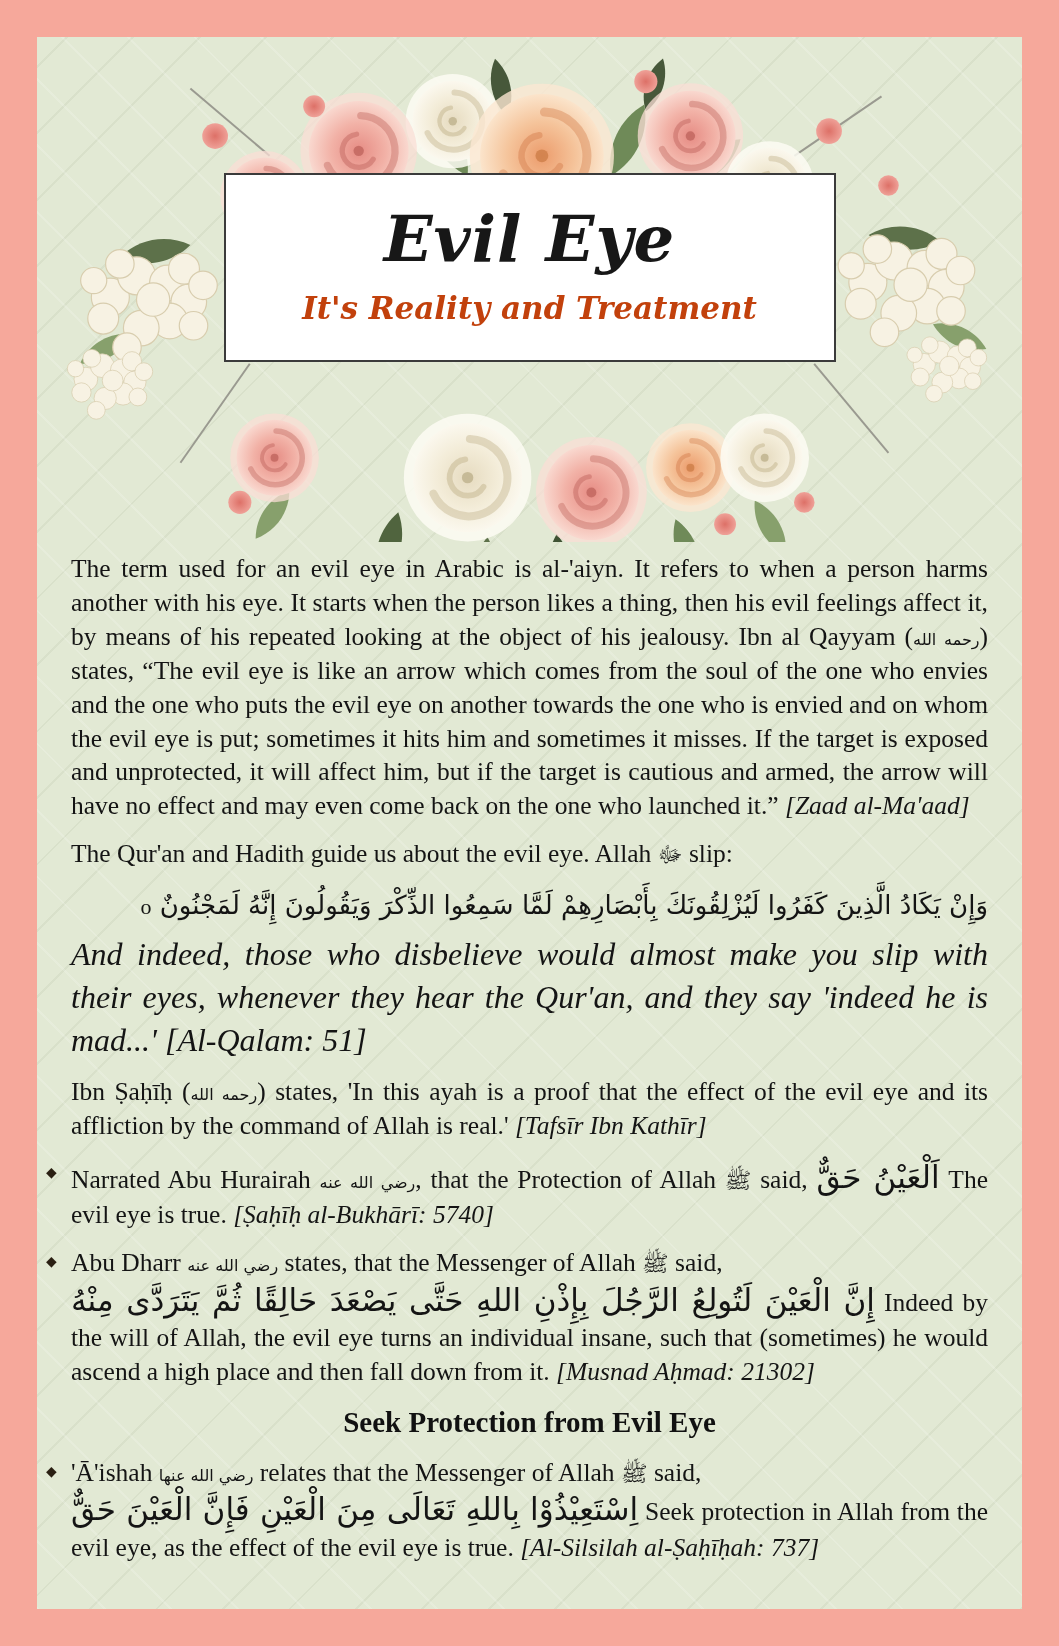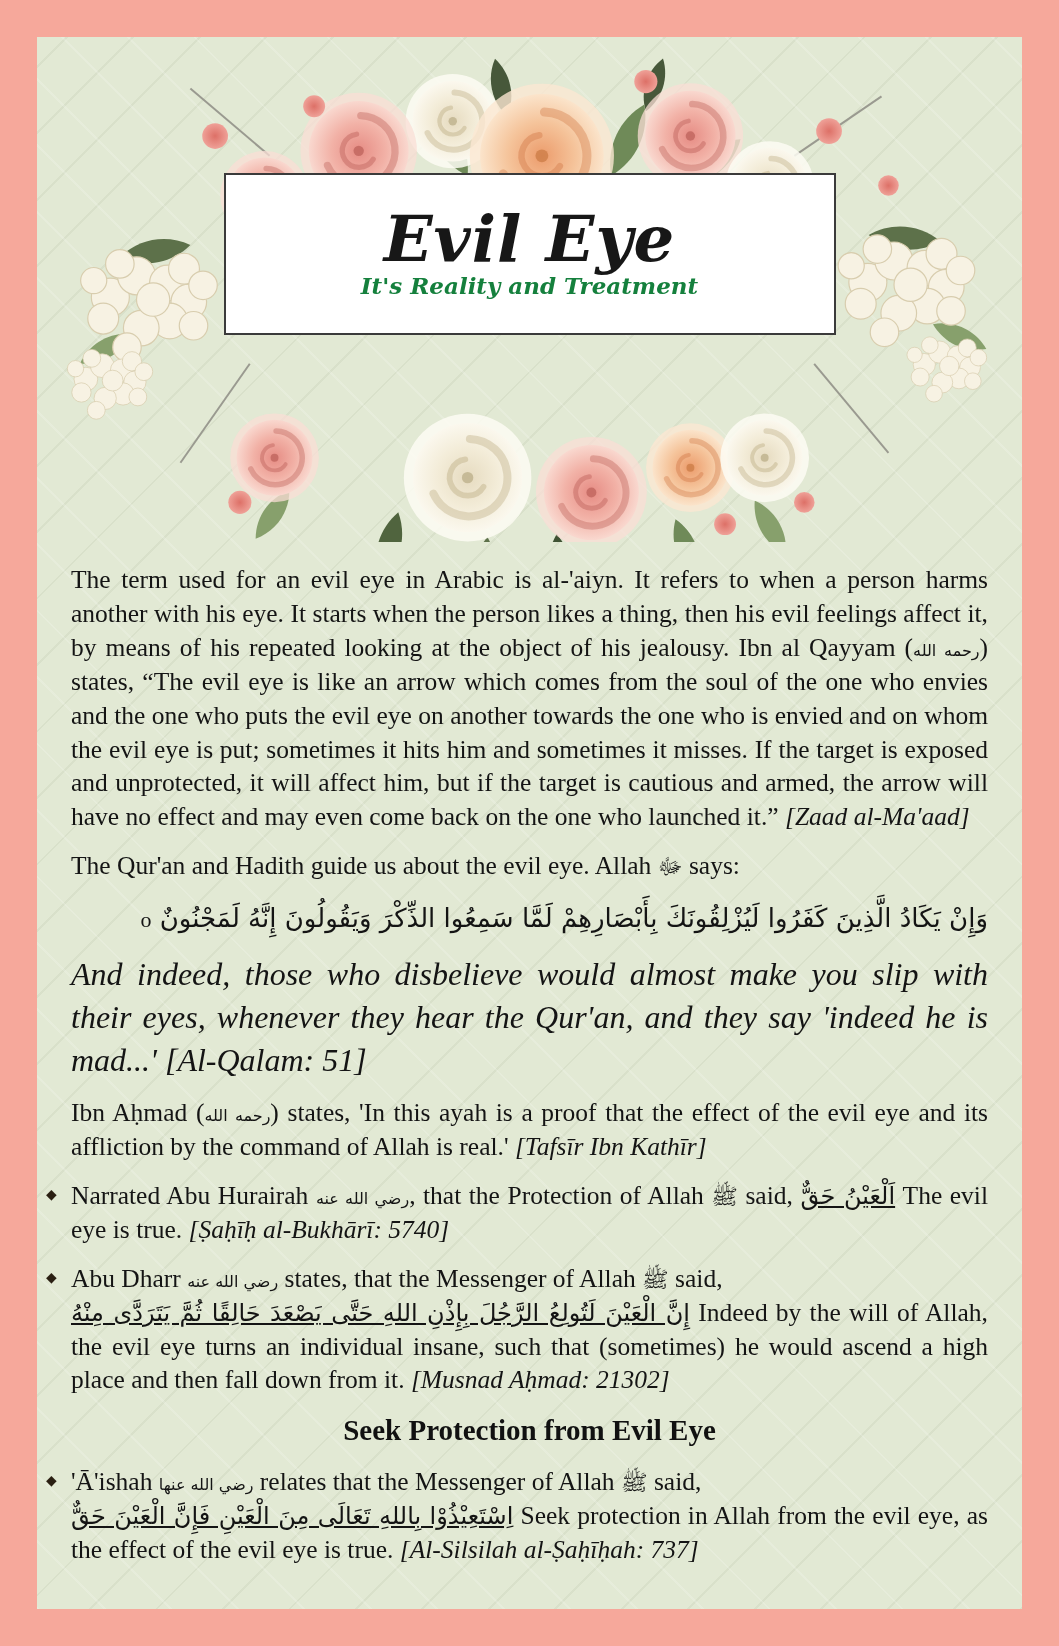--- a/index.html
+++ b/index.html
@@ -45,45 +45,46 @@
   .title{
     font-family:"DejaVu Serif", serif;
     font-style:italic;
     font-weight:700;
     font-size:64px;
     line-height:1.05;
     color:#171717;
     letter-spacing:1px;
   }
   .subtitle{
+    margin-top:18px;
     font-family:"DejaVu Serif", serif;
     font-style:italic;
     font-weight:700;
-    font-size:23px;
-    color:#15803d;
+    font-size:31px;
+    color:#c2410c;
   }
   .content{
     position:relative;
     padding:6px 34px 0;
     font-size:25.5px;
     line-height:1.33;
     color:#141414;
   }
-  .content p{margin:15px 0 14px;text-align:justify;}
+  .content p{margin:4px 0 14px;text-align:justify;}
   .cite{font-style:italic;}
   .trans{font-style:italic;font-size:32px;}
   .arabic-line{
     direction:rtl;
     text-align:right;
     font-family:"DejaVu Sans", sans-serif;
     font-size:26px;
     line-height:1.55;
     margin-bottom:8px !important;
   }
-  .ar{font-family:"DejaVu Sans", sans-serif;font-size:24px;text-decoration:underline;}
+  .ar{font-family:"DejaVu Sans", sans-serif;font-size:31px;}
   .hon{font-family:"DejaVu Sans", sans-serif;font-size:16px;}
   .lig{font-family:"DejaVu Sans", sans-serif;font-size:22px;}
   .bullet{position:relative;}
   .bullet .mark{
     position:absolute;left:-25px;top:7px;
     font-size:14px;color:#2a1f12;
   }
   .sec-heading{
     margin:10px 0 14px;
     font-size:29px;
@@ -236,27 +237,27 @@
       <div class="title-box">
         <div class="title">Evil Eye</div>
         <div class="subtitle">It's Reality and Treatment</div>
       </div>
     </div>
 
     <div class="content">
 
       <p><span>The term used for an evil eye in Arabic is al-'aiyn. It refers to when a person harms another with his eye. It starts when the person likes a thing, then his evil feelings affect it, by means of his repeated looking at the object of his jealousy. Ibn al Qayyam (</span><span class="hon">رحمه الله</span><span>) states, “The evil eye is like an arrow which comes from the soul of the one who envies and the one who puts the evil eye on another towards the one who is envied and on whom the evil eye is put; sometimes it hits him and sometimes it misses. If the target is exposed and unprotected, it will affect him, but if the target is cautious and armed, the arrow will have no effect and may even come back on the one who launched it.” </span><span class="cite">[Zaad al-Ma'aad]</span></p>
 
-      <p><span>The Qur'an and Hadith guide us about the evil eye. Allah </span><span class="lig">ﷻ</span><span> says:</span></p>
+      <p><span>The Qur'an and Hadith guide us about the evil eye. Allah </span><span class="lig">ﷻ</span><span> slip:</span></p>
 
       <p class="arabic-line" dir="rtl"><span>وَإِنْ يَكَادُ الَّذِينَ كَفَرُوا لَيُزْلِقُونَكَ بِأَبْصَارِهِمْ لَمَّا سَمِعُوا الذِّكْرَ وَيَقُولُونَ إِنَّهُ لَمَجْنُونٌ</span> <span class="ayah-end">o</span></p>
 
       <p class="trans"><span>And indeed, those who disbelieve would almost make you slip with their eyes, whenever they hear the Qur'an, and they say 'indeed he is mad...' </span><span>[Al-Qalam: 51]</span></p>
 
-      <p><span>Ibn Aḥmad (</span><span class="hon">رحمه الله</span><span>) states, 'In this ayah is a proof that the effect of the evil eye and its affliction by the command of Allah is real.' </span><span class="cite">[Tafsīr Ibn Kathīr]</span></p>
+      <p><span>Ibn Ṣaḥīḥ (</span><span class="hon">رحمه الله</span><span>) states, 'In this ayah is a proof that the effect of the evil eye and its affliction by the command of Allah is real.' </span><span class="cite">[Tafsīr Ibn Kathīr]</span></p>
 
       <p class="bullet"><span class="mark">◆</span><span>Narrated Abu Hurairah </span><span class="hon">رضي الله عنه</span><span>, that the Protection of Allah </span><span class="lig">ﷺ</span><span> said, </span><span class="ar">اَلْعَيْنُ حَقٌّ</span><span>  The evil eye is true. </span><span class="cite">[Ṣaḥīḥ al-Bukhārī: 5740]</span></p>
 
       <p class="bullet"><span class="mark">◆</span><span>Abu Dharr </span><span class="hon">رضي الله عنه</span><span> states, that the Messenger of Allah </span><span class="lig">ﷺ</span><span> said,</span><br><span class="ar">إِنَّ الْعَيْنَ لَتُولِعُ الرَّجُلَ بِإِذْنِ اللهِ حَتَّى يَصْعَدَ حَالِقًا ثُمَّ يَتَرَدَّى مِنْهُ</span><span>  Indeed by the will of Allah, the evil eye turns an individual insane, such that (sometimes) he would ascend a high place and then fall down from it. </span><span class="cite">[Musnad Aḥmad: 21302]</span></p>
 
       <h3 class="sec-heading">Seek Protection from Evil Eye</h3>
 
       <p class="bullet"><span class="mark">◆</span><span>'Ā'ishah </span><span class="hon">رضي الله عنها</span><span> relates that the Messenger of Allah </span><span class="lig">ﷺ</span><span> said,</span><br><span class="ar">اِسْتَعِيْذُوْا بِاللهِ تَعَالَى مِنَ الْعَيْنِ فَإِنَّ الْعَيْنَ حَقٌّ</span><span>  Seek protection in Allah from the evil eye, as the effect of the evil eye is true. </span><span class="cite">[Al-Silsilah al-Ṣaḥīḥah: 737]</span></p>
 
     </div>

